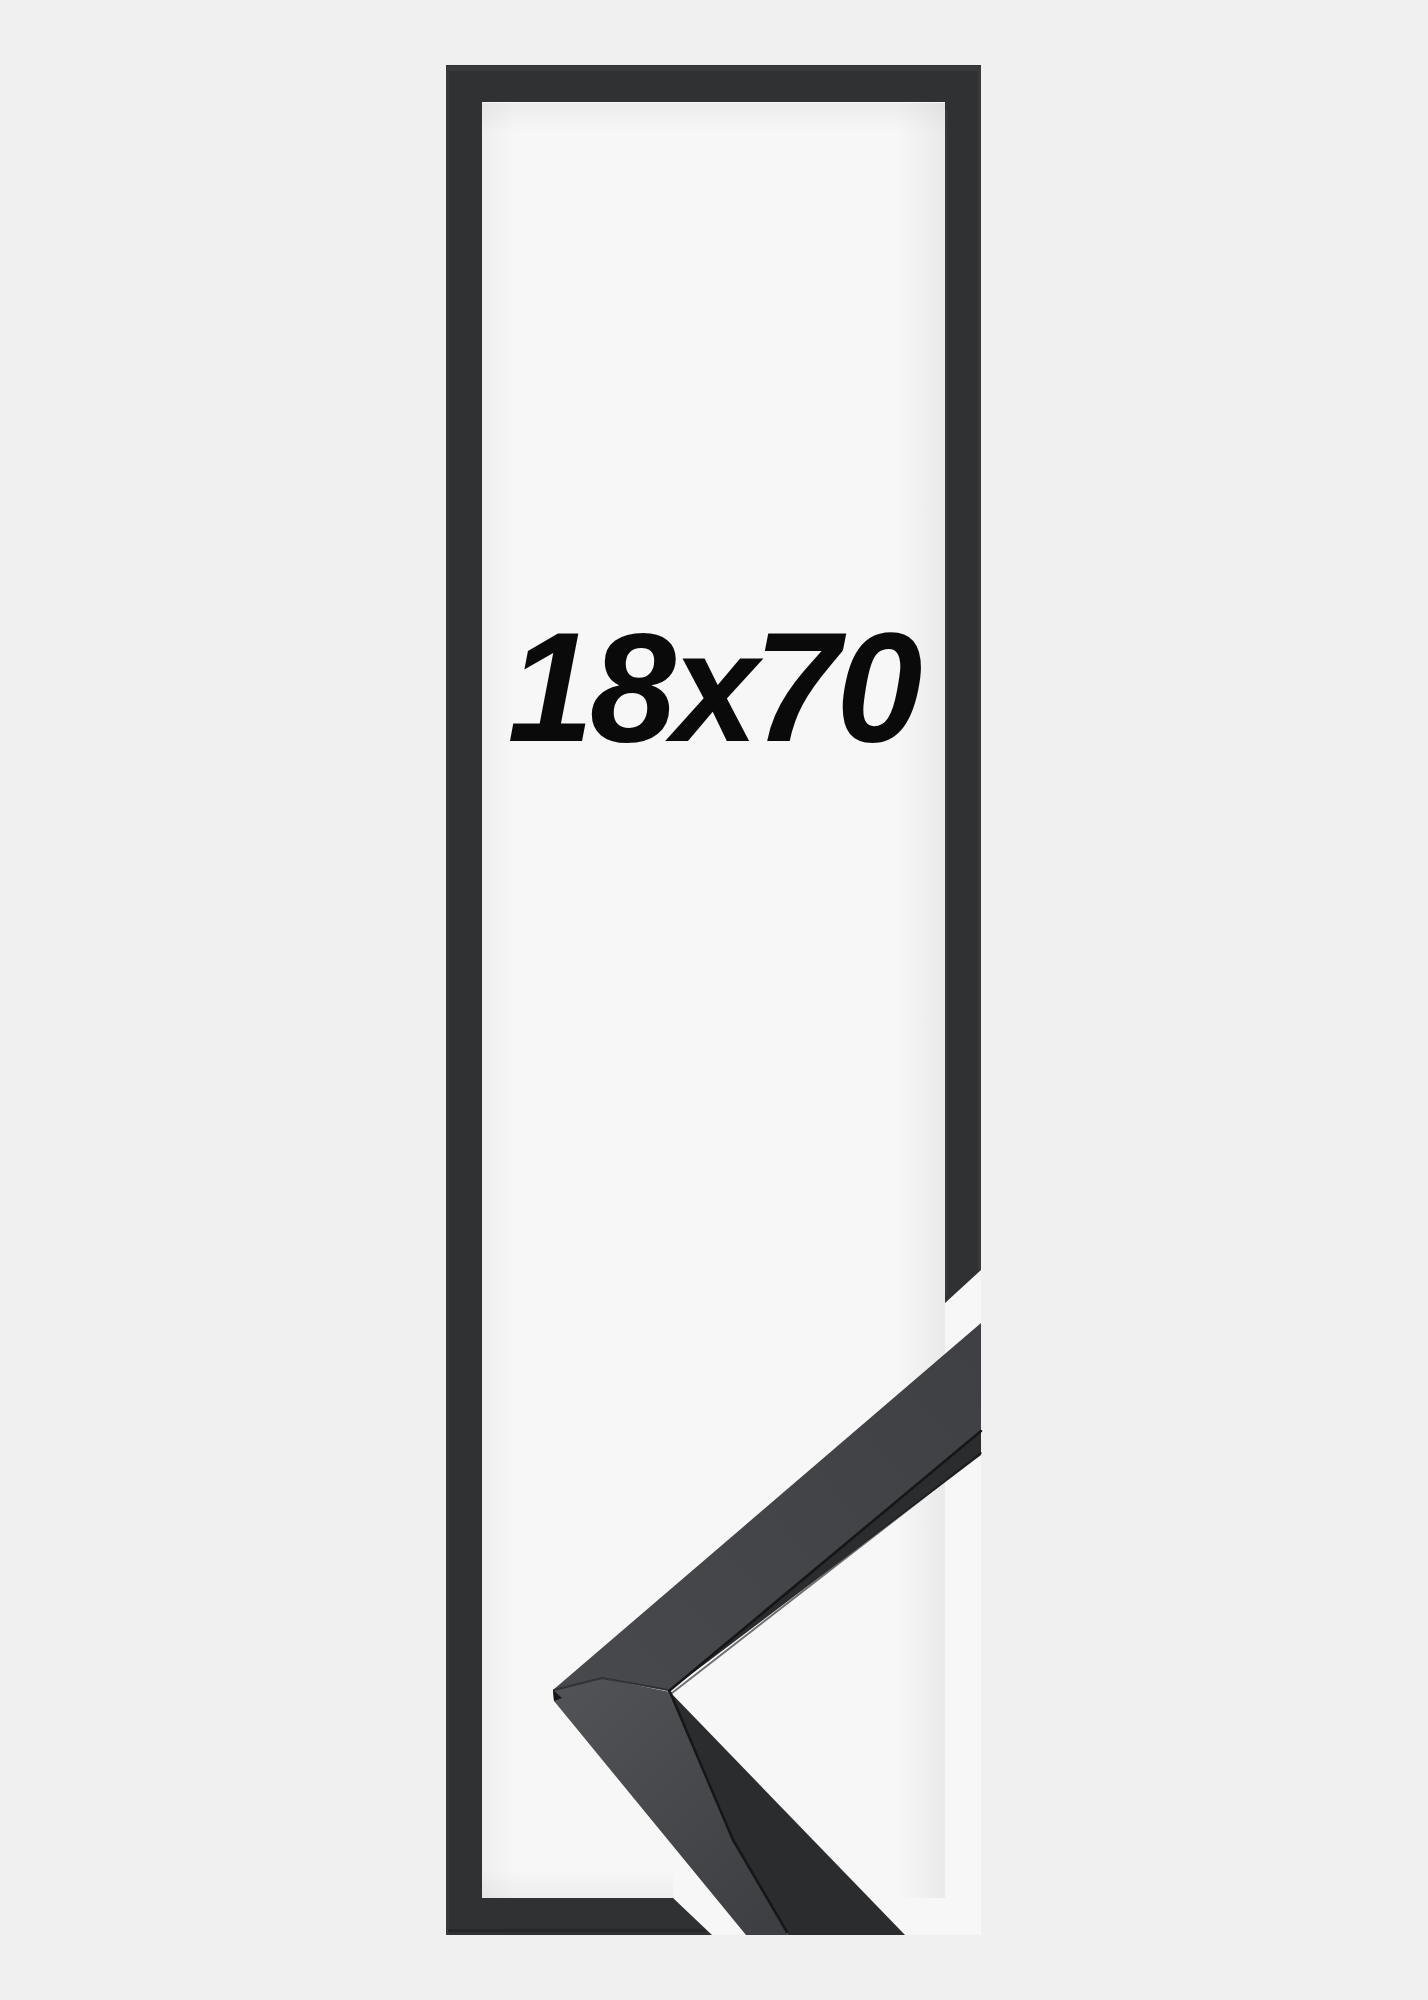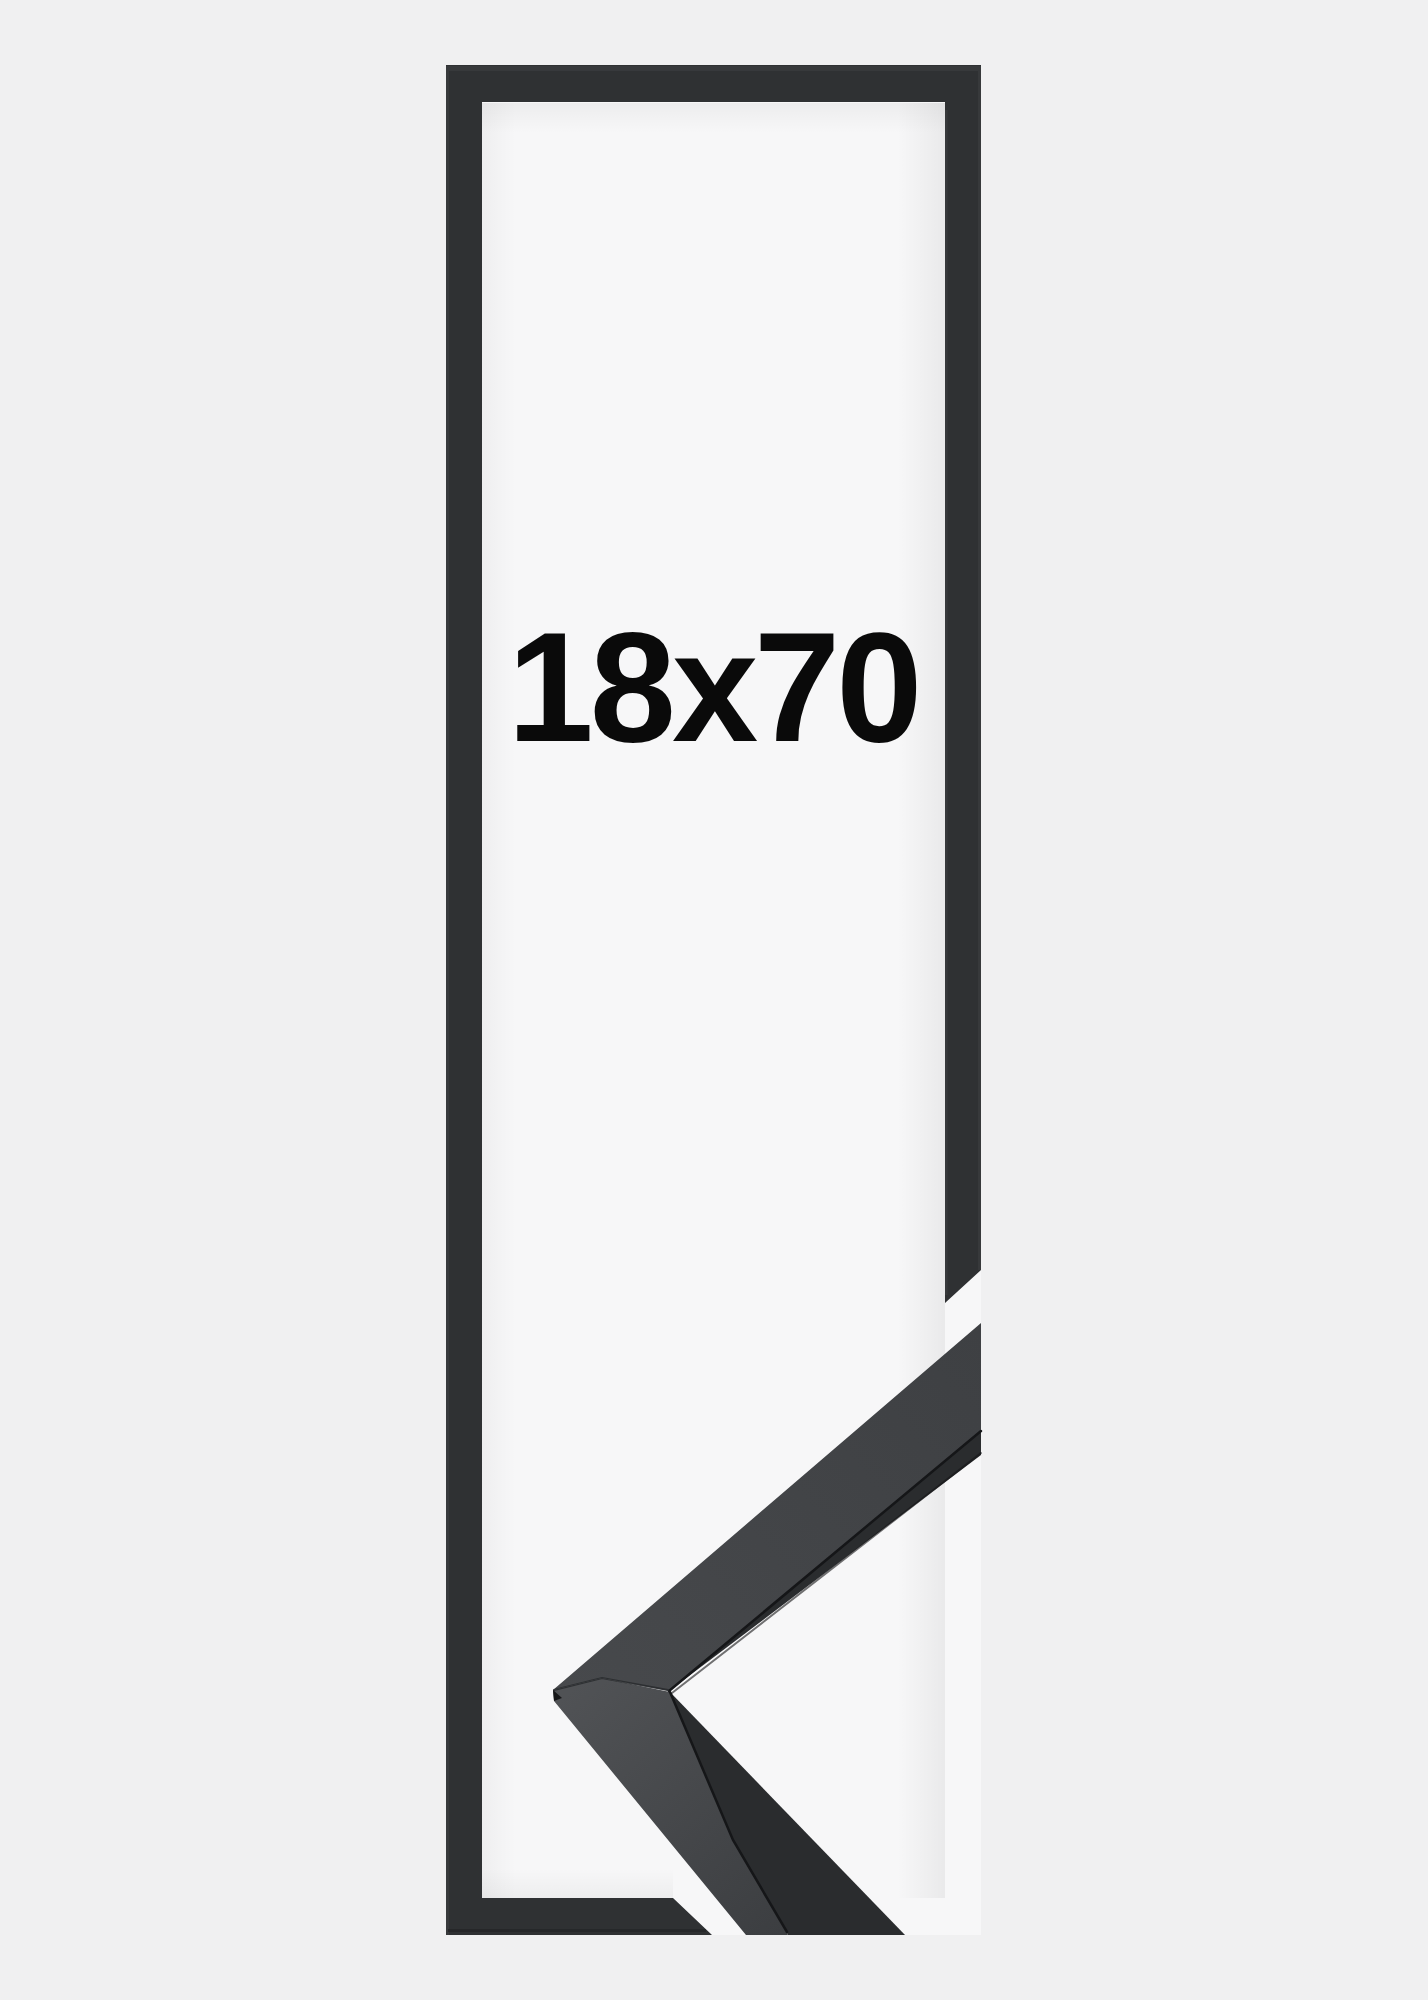--- a/index.html
+++ b/index.html
@@ -4,21 +4,21 @@
 <style>
   html,body{margin:0;padding:0;}
   body{
     width:1428px;height:2000px;
     font-family:"Liberation Sans", sans-serif;
     background:#f0f0f1;
     overflow:hidden;
   }
   .stage{
     position:relative;
-    width:1237px;height:2000px;
+    width:1237px;height:2000px;font-style:italic;
   }
   .stage svg{display:block;width:1428px;height:2000px;}
   text.size-label{
     font-family:"Liberation Sans","DejaVu Sans",sans-serif;
     font-weight:700;
     letter-spacing:-4px;
   }
 </style>
 </head>
 <body>

